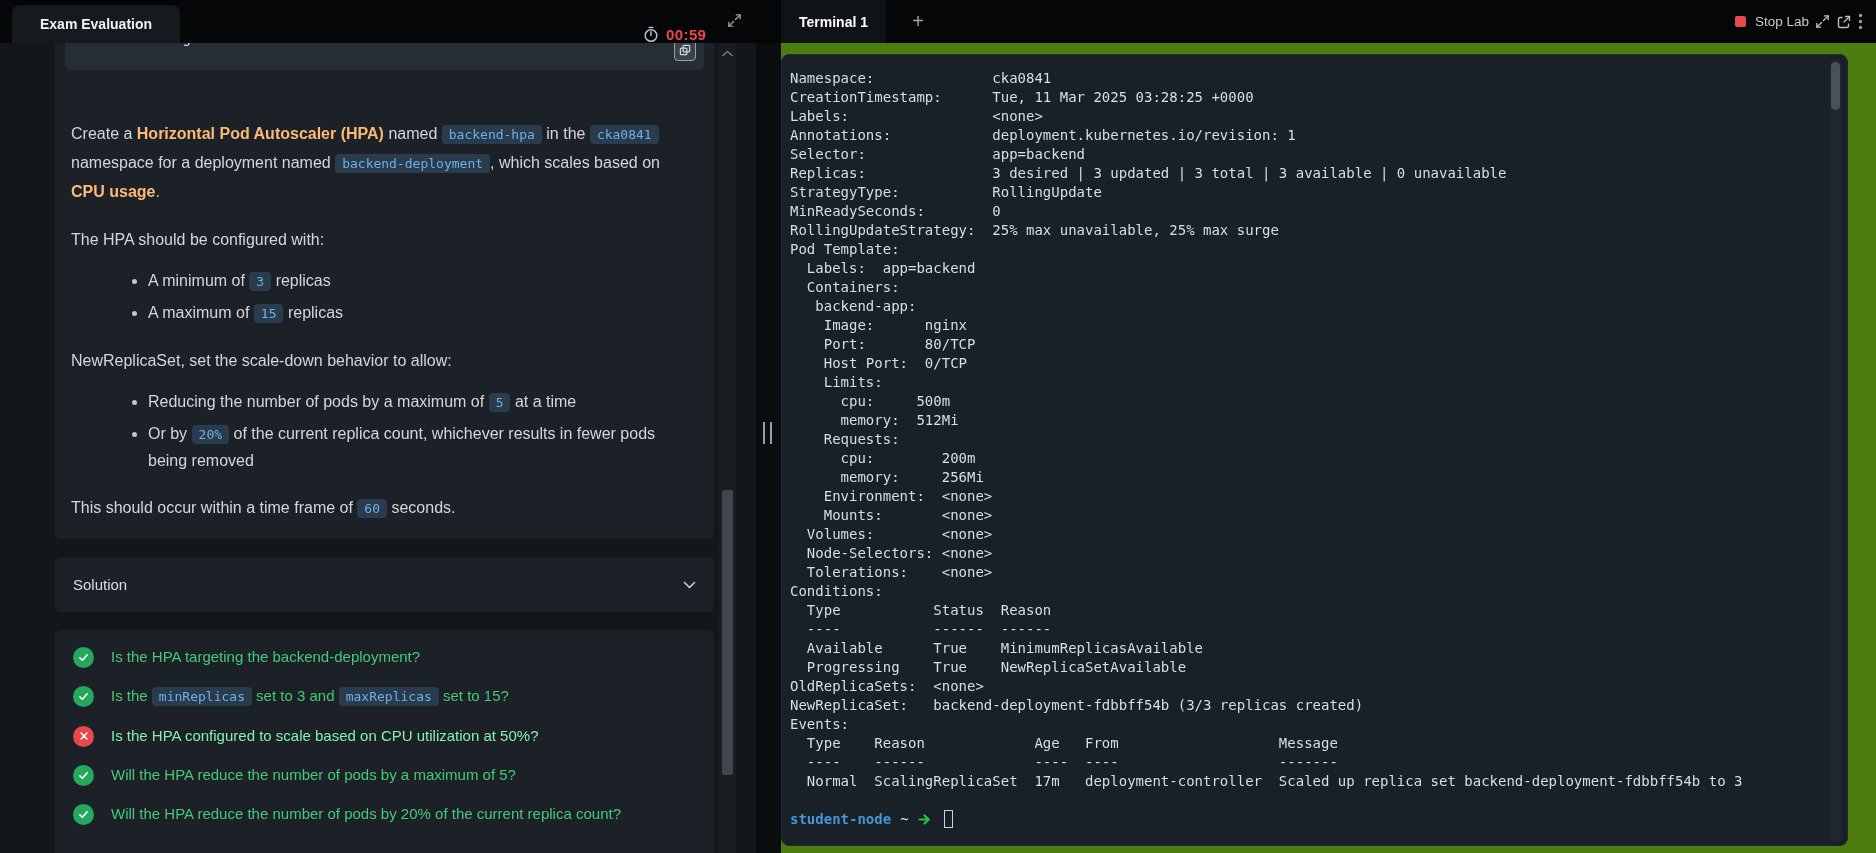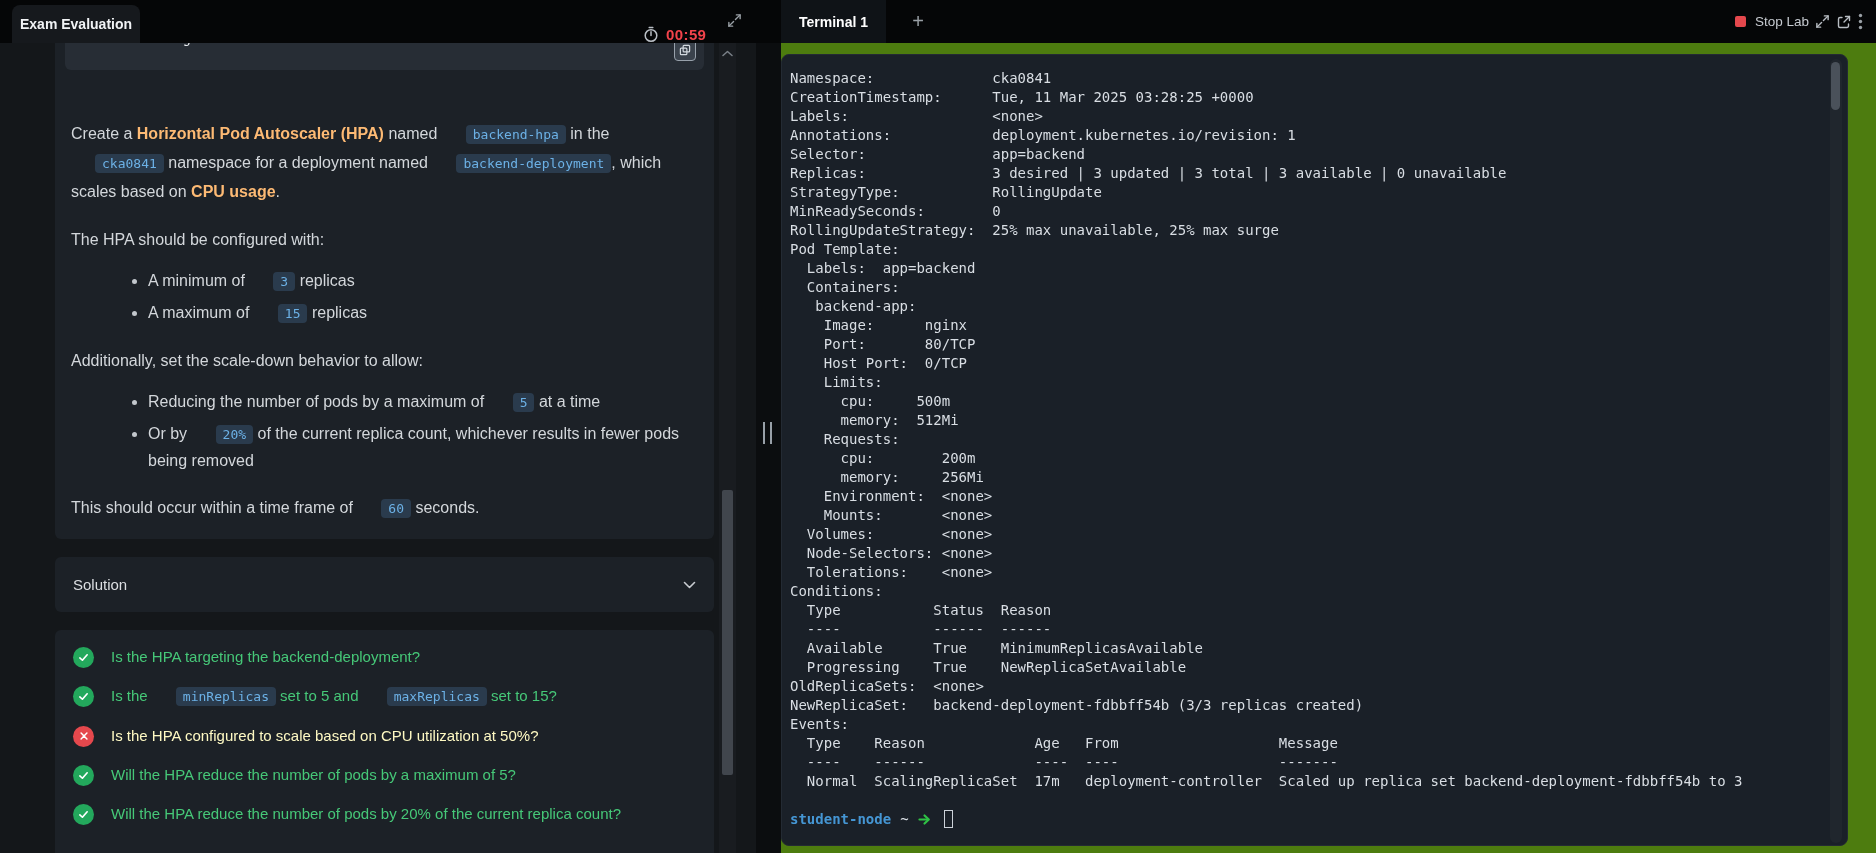--- a/index.html
+++ b/index.html
@@ -12,21 +12,21 @@
     --prompt-blue:#4596d4;
     --arrow-green:#2fc245;
   }
   *{margin:0;padding:0;box-sizing:border-box;}
   html,body{width:1876px;height:853px;overflow:hidden;background:#0b0d0f;
     font-family:"Liberation Sans",sans-serif;}
   body{position:relative;}
 
   
   .topbar{position:absolute;left:0;top:0;width:1876px;height:43px;background:#050607;z-index:30;}
-  .exam-tab{position:absolute;left:12px;top:5px;height:38px;padding:0 8px;background:#16191d;
+  .exam-tab{position:absolute;left:12px;top:5px;height:38px;padding:0 28px;background:#16191d;
     border-radius:8px 8px 0 0;display:flex;align-items:center;font-size:14px;font-weight:700;color:#f1f3f5;cursor:pointer;}
   .timer{position:absolute;left:643px;top:0;height:43px;display:flex;align-items:flex-end;gap:7px;}
   .timer-text{color:var(--timer-red);font-size:15px;font-weight:700;letter-spacing:.4px;}
   .expand-left{position:absolute;left:727px;top:13px;cursor:pointer;display:flex;}
   .terminal-tab{position:absolute;left:781px;top:0;height:43px;padding:0 18px;background:#0f1317;
     display:flex;align-items:center;font-size:14px;font-weight:700;color:#ffffff;cursor:pointer;}
   .add-tab{position:absolute;left:900px;top:0;height:43px;width:36px;display:flex;align-items:center;
     justify-content:center;color:#9aa0a6;font-size:20px;cursor:pointer;}
   .right-controls{position:absolute;right:0;top:0;height:43px;display:flex;align-items:center;gap:6px;padding-right:13px;}
   .stop-lab{display:flex;align-items:center;gap:9px;color:#c6cad0;font-size:13.5px;cursor:pointer;}
@@ -41,39 +41,39 @@
   .code-block{height:40px;margin:0 -6px;background:#272d35;border-radius:6px;display:flex;align-items:flex-start;
     padding:0 12px;position:relative;cursor:text;}
   .code-block code{font-family:"DejaVu Sans Mono",monospace;font-size:13.5px;color:#e8ebee;}
   .copy-btn{position:absolute;right:8px;top:50%;transform:translateY(-50%);width:22px;height:22px;
     background:#3a424c;border:1px solid #98a1ab;border-radius:4px;display:flex;align-items:center;
     justify-content:center;cursor:pointer;}
   .task-card p{color:#d3d7db;font-size:16px;line-height:28px;margin-top:20px;}
   .task-card p.p-intro{margin-top:50px;}
   .task-card .b{color:#fdba74;font-weight:700;}
   .ic{background:var(--code-bg);color:var(--code-blue);font-family:"DejaVu Sans Mono",monospace;
-    font-size:13px;padding:2px 7px;border-radius:4px;white-space:nowrap;margin-left:24px;}
+    font-size:13px;padding:2px 7px;border-radius:4px;white-space:nowrap;}
   .task-card ul{margin:14px 0 0 0;padding-left:77px;}
   .task-card li{color:#d3d7db;font-size:16px;line-height:26px;margin-top:5px;}
   .task-card li::marker{color:#c2c7cc;}
 
   .solution-card{margin-top:18px;height:55px;display:flex;align-items:center;padding:0 18px;
     color:#dcdfe2;font-size:15px;cursor:pointer;}
   .ml-auto{margin-left:auto;display:flex;}
 
   .details-card{margin-top:18px;height:300px;overflow:hidden;}
   .details-header{height:56px;display:flex;align-items:center;padding:0 18px;color:#dcdfe2;font-size:15px;cursor:pointer;}
   .check-row{display:flex;align-items:center;gap:17px;padding:0 18px;margin-top:17px;}
   .check-row:first-child{margin-top:16px;}
   .ci{width:21px;height:21px;border-radius:50%;display:flex;align-items:center;justify-content:center;flex:none;}
   .ci.pass{background:var(--check-green);}
   .ci.fail{background:var(--fail-red);}
   .ct{font-size:15px;line-height:22px;}
   .ct.pass{color:var(--text-green);}
-  .ct.fail{color:#fef9c3;}
+  .ct.fail{color:#86efac;}
 
   .left-scrollbar{position:absolute;left:719px;top:0;width:17px;height:810px;background:#191c20;cursor:pointer;}
   .left-scrollbar .up{position:absolute;top:7px;left:3px;display:flex;}
   .left-scrollbar .thumb{position:absolute;left:3px;top:447px;width:11px;height:285px;background:#41464d;border-radius:2px;}
 
   
   .divider{position:absolute;left:756px;top:43px;width:25px;height:810px;background:#0b0d0f;cursor:col-resize;}
   .grip{position:absolute;left:7px;top:379px;width:9px;height:22px;
     border-left:2px solid #98a0a8;border-right:2px solid #98a0a8;}
 
@@ -179,21 +179,21 @@
             </svg>
         </button>
       </div>
 
       <p class="p-intro"><span class="tx">Create a </span><span class="b">Horizontal Pod Autoscaler (HPA)</span><span class="tx"> named </span><span class="ic">backend-hpa</span><span class="tx"> in the </span><span class="ic">cka0841</span><span class="tx"> namespace for a deployment named </span><span class="ic">backend-deployment</span><span class="tx">, which scales based on </span><span class="b">CPU usage</span><span class="tx">.</span></p>
       <p>The HPA should be configured with:</p>
       <ul>
           <li><span class="tx">A minimum of </span><span class="ic">3</span><span class="tx"> replicas</span></li>
           <li><span class="tx">A maximum of </span><span class="ic">15</span><span class="tx"> replicas</span></li>
         </ul>
-      <p>Additionally, set the scale-down behavior to allow:</p>
+      <p>NewReplicaSet, set the scale-down behavior to allow:</p>
       <ul>
           <li><span class="tx">Reducing the number of pods by a maximum of </span><span class="ic">5</span><span class="tx"> at a time</span></li>
           <li><span class="tx">Or by </span><span class="ic">20%</span><span class="tx"> of the current replica count, whichever results in fewer pods being removed</span></li>
         </ul>
       <p><span class="tx">This should occur within a time frame of </span><span class="ic">60</span><span class="tx"> seconds.</span></p>
     </div>
 
     <div class="card solution-card">
       <span>Solution</span>
       <span class="ml-auto">
@@ -212,21 +212,21 @@
               </svg>
             </span>
             <span class="ct pass"><span class="tx">Is the HPA targeting the backend-deployment?</span></span>
           </div>
           <div class="check-row">
             <span class="ci pass">
               <svg width="11" height="11" viewBox="0 0 12 12">
                 <polyline points="2,6.5 4.8,9 10,3" fill="none" stroke="#fff" stroke-width="1.8" stroke-linecap="round" stroke-linejoin="round"></polyline>
               </svg>
             </span>
-            <span class="ct pass"><span class="tx">Is the </span><span class="ic">minReplicas</span><span class="tx"> set to 5 and </span><span class="ic">maxReplicas</span><span class="tx"> set to 15?</span></span>
+            <span class="ct pass"><span class="tx">Is the </span><span class="ic">minReplicas</span><span class="tx"> set to 3 and </span><span class="ic">maxReplicas</span><span class="tx"> set to 15?</span></span>
           </div>
           <div class="check-row">
             <span class="ci fail">
               <svg width="10" height="10" viewBox="0 0 12 12">
                 <path d="M2.5 2.5 L9.5 9.5 M9.5 2.5 L2.5 9.5" fill="none" stroke="#fff" stroke-width="1.8" stroke-linecap="round"></path>
               </svg>
             </span>
             <span class="ct fail"><span class="tx">Is the HPA configured to scale based on CPU utilization at 50%?</span></span>
           </div>
           <div class="check-row">

